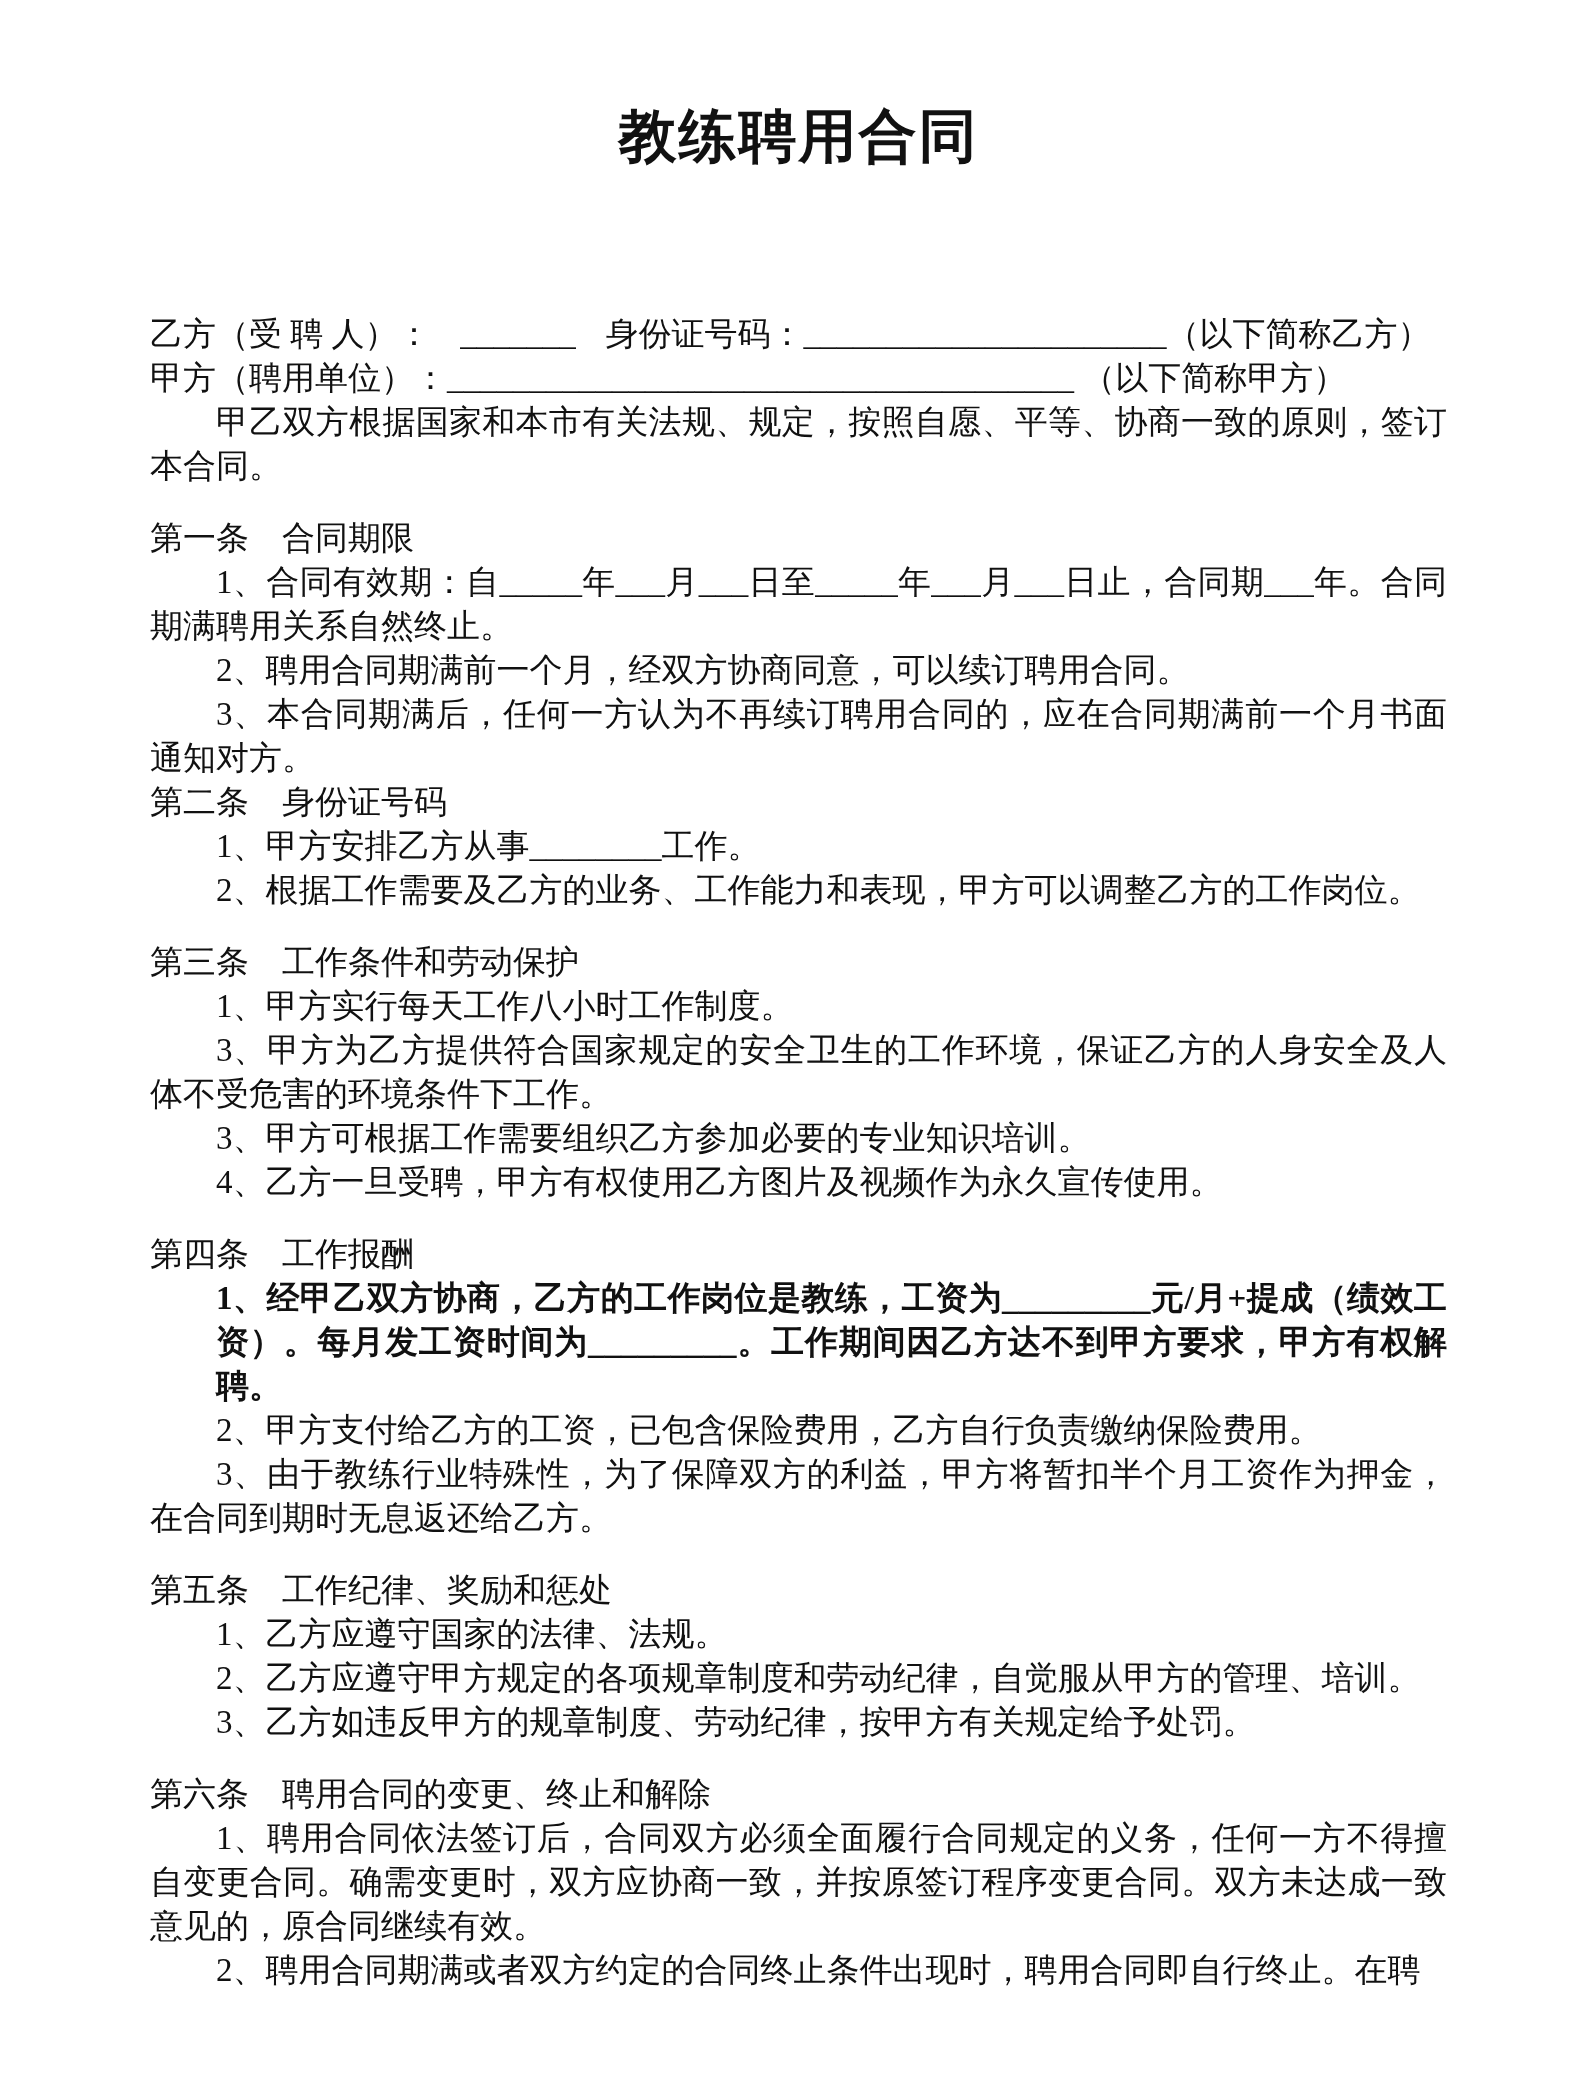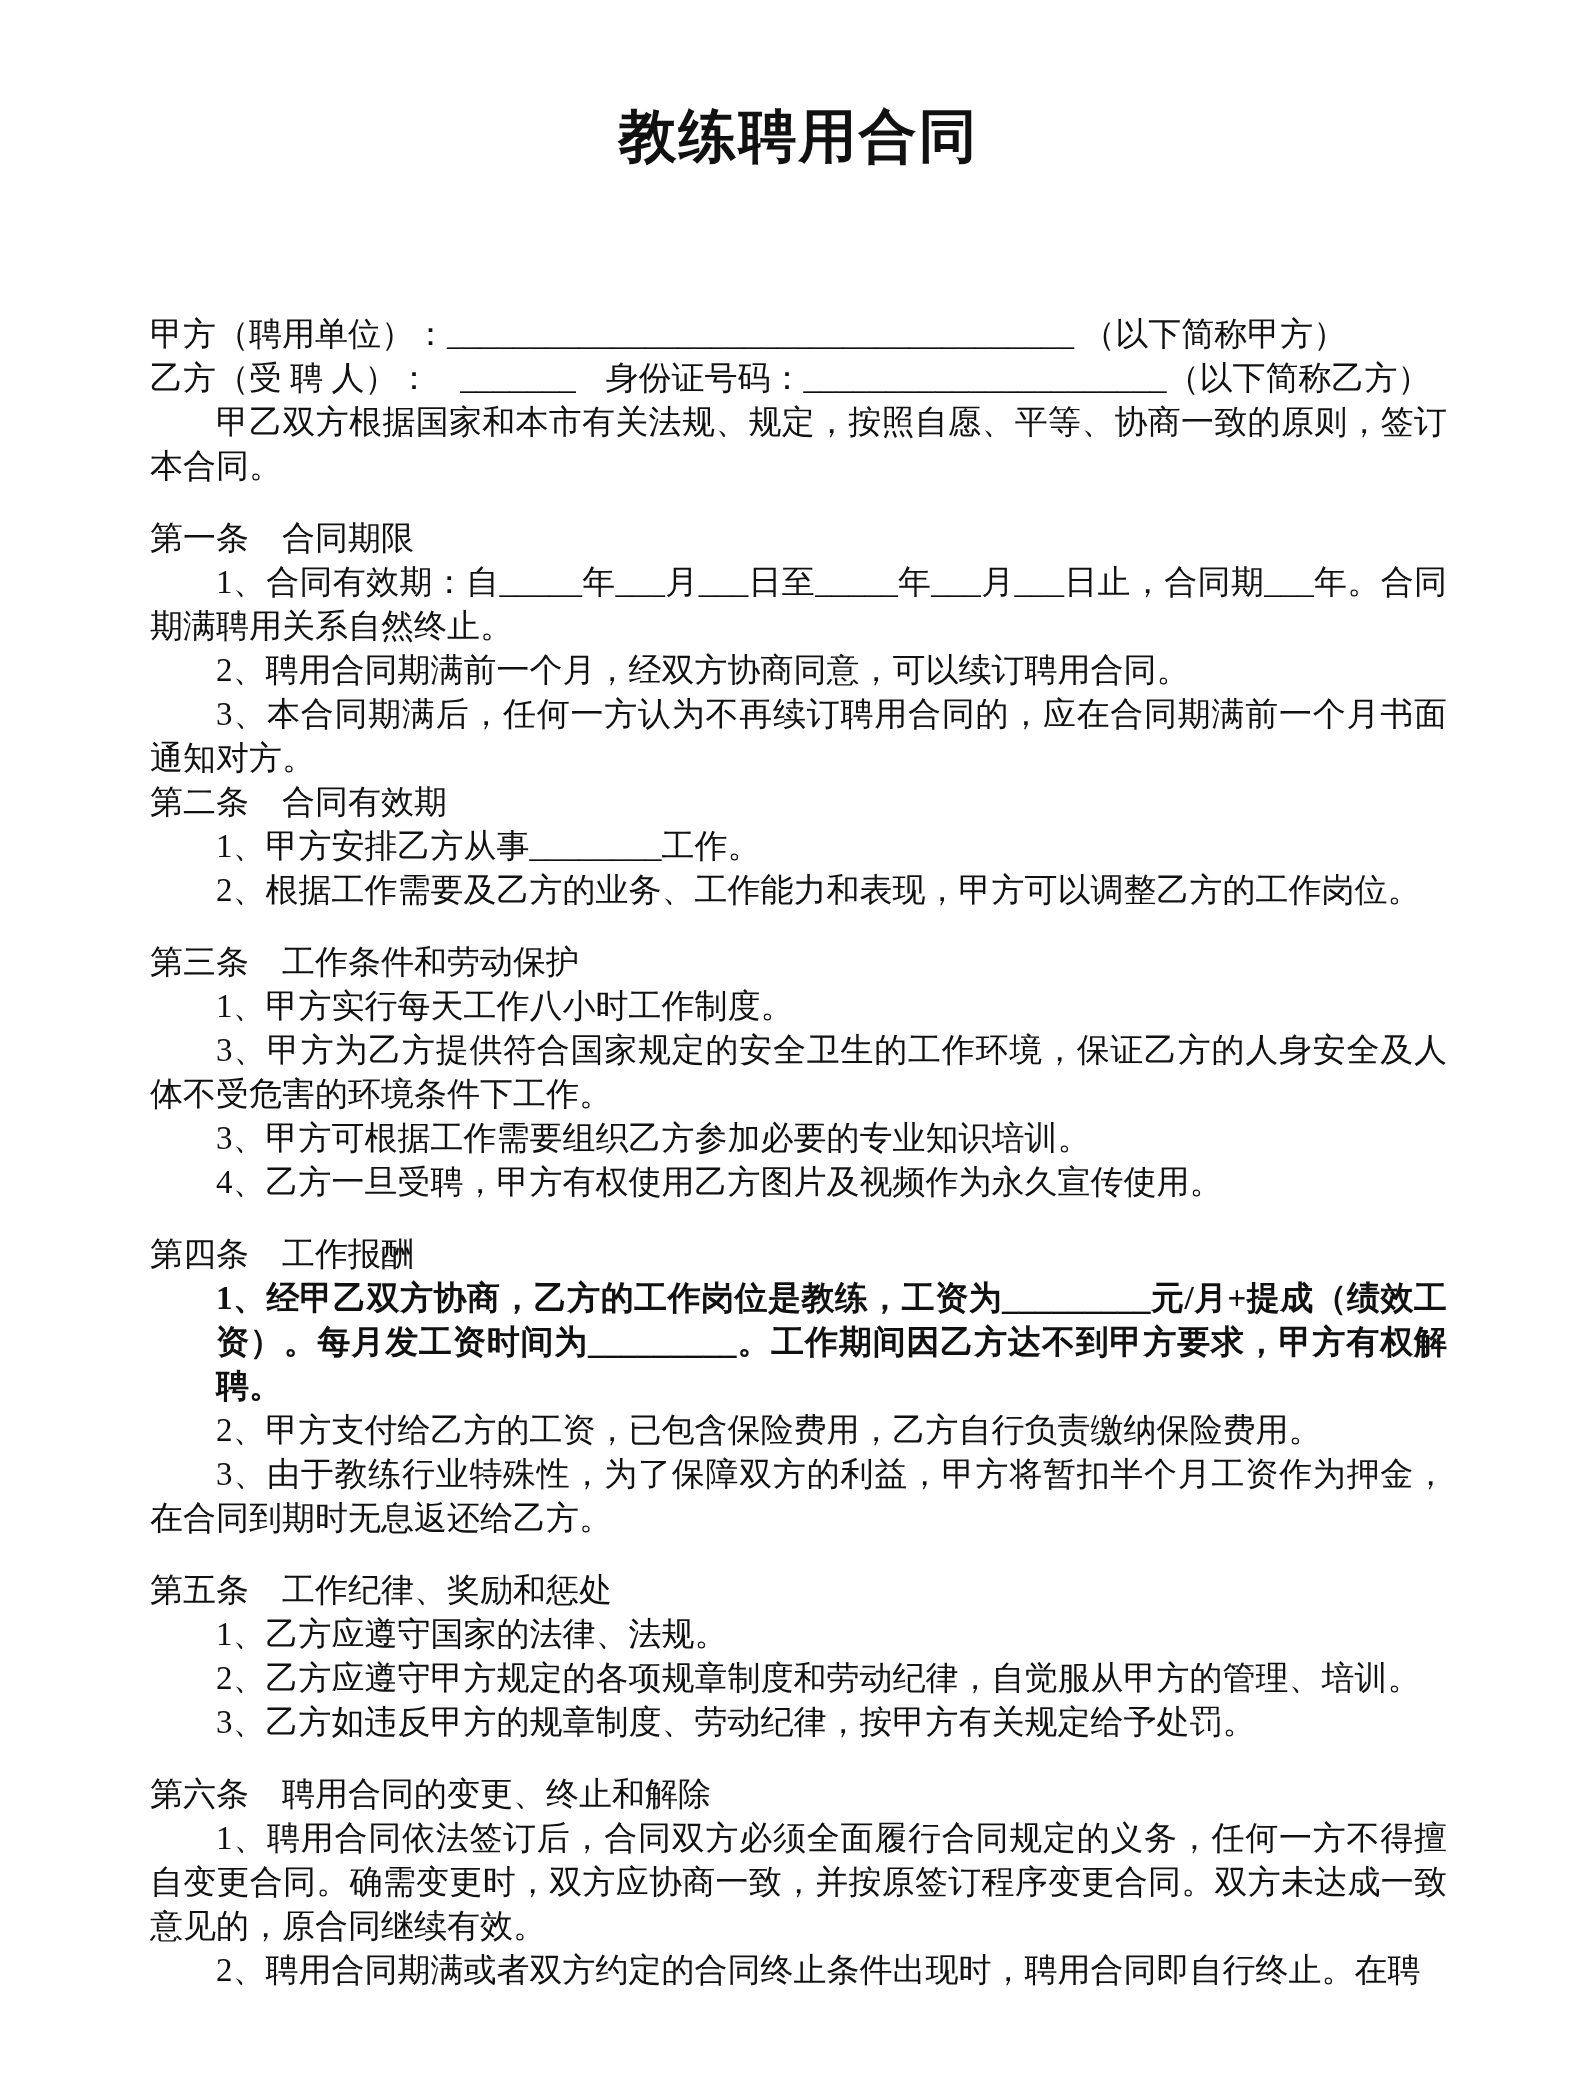--- a/index.html
+++ b/index.html
@@ -40,35 +40,35 @@
   .clause { text-indent: 2em; }
   .clause.hang { text-indent: 0; padding-left: 2em; font-weight: bold; }
 </style>
 </head>
 <body>
 
 <div class="page">
 
   <h1 class="doc-title">教练聘用合同</h1>
 
+  <p class="party-line"><span>乙方（受 聘 人）：</span><span class="blank blank-name">_______</span><span class="id-label">身份证号码：</span><span class="blank">______________________</span><span>（以下简称乙方）</span></p>
+
   <p class="party-line"><span>甲方（聘用单位）：</span><span class="blank">______________________________________</span> <span>（以下简称甲方）</span></p>
-
-  <p class="party-line"><span>乙方（受 聘 人）：</span><span class="blank blank-name">_______</span><span class="id-label">身份证号码：</span><span class="blank">______________________</span><span>（以下简称乙方）</span></p>
 
   <p class="intro">甲乙双方根据国家和本市有关法规、规定，按照自愿、平等、协商一致的原则，签订本合同。</p>
 
   <div class="section">
     <p class="heading">第一条　合同期限</p>
     <p class="clause">1、合同有效期：自_____年___月___日至_____年___月___日止，合同期___年。合同期满聘用关系自然终止。</p>
     <p class="clause">2、聘用合同期满前一个月，经双方协商同意，可以续订聘用合同。</p>
     <p class="clause">3、本合同期满后，任何一方认为不再续订聘用合同的，应在合同期满前一个月书面通知对方。</p>
   </div>
 
   <div class="section no-gap">
-    <p class="heading">第二条　合同有效期</p>
+    <p class="heading">第二条　身份证号码</p>
     <p class="clause">1、甲方安排乙方从事________工作。</p>
     <p class="clause">2、根据工作需要及乙方的业务、工作能力和表现，甲方可以调整乙方的工作岗位。</p>
   </div>
 
   <div class="section">
     <p class="heading">第三条　工作条件和劳动保护</p>
     <p class="clause">1、甲方实行每天工作八小时工作制度。</p>
     <p class="clause">3、甲方为乙方提供符合国家规定的安全卫生的工作环境，保证乙方的人身安全及人体不受危害的环境条件下工作。</p>
     <p class="clause">3、甲方可根据工作需要组织乙方参加必要的专业知识培训。</p>
     <p class="clause">4、乙方一旦受聘，甲方有权使用乙方图片及视频作为永久宣传使用。</p>

